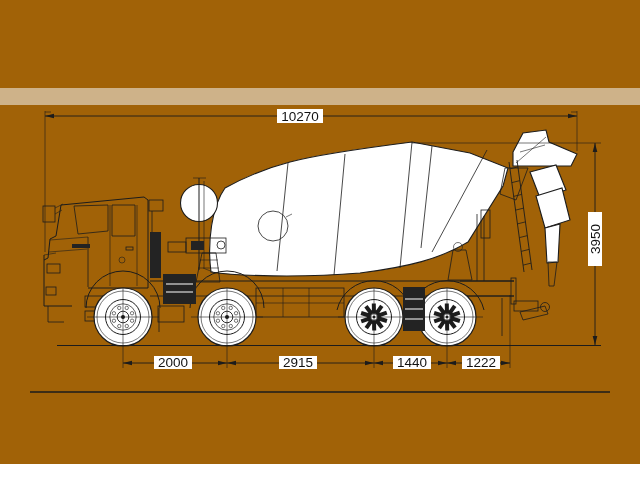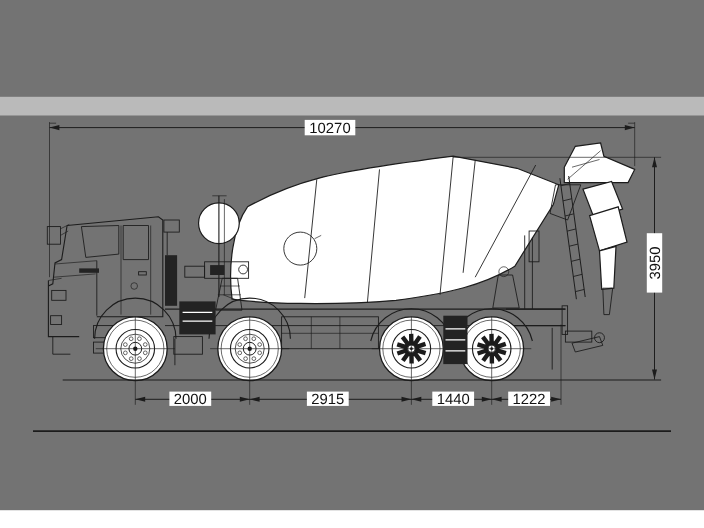--- a/index.html
+++ b/index.html
@@ -1,16 +1,16 @@
 <!DOCTYPE html>
 <html><head>
 <meta charset="utf-8">
 <style>
   html,body{margin:0;padding:0;background:#ffffff;}
-  .stage{position:relative;width:640px;height:464px;background:#737373;overflow:hidden;
+  .stage{position:relative;width:640px;height:464px;background:#a16207;overflow:hidden;
          font-family:"Liberation Sans", sans-serif;}
   svg{position:absolute;left:0;top:0;}
   .ln  {stroke:#1c1c1c;fill:none;stroke-width:1;}
   .thin{stroke:#1c1c1c;fill:none;stroke-width:.6;}
   .mid {stroke:#1c1c1c;fill:none;stroke-width:.8;}
   .wht {fill:#ffffff;stroke:#1c1c1c;stroke-width:1.1;}
   .drk {fill:#232323;stroke:none;}
   .dim {stroke:#1c1c1c;fill:none;stroke-width:.9;}
   .dimtxt{font-family:"Liberation Sans", sans-serif;font-size:13.5px;fill:#111;}
   .gap {fill:#ffffff;stroke:none;}

